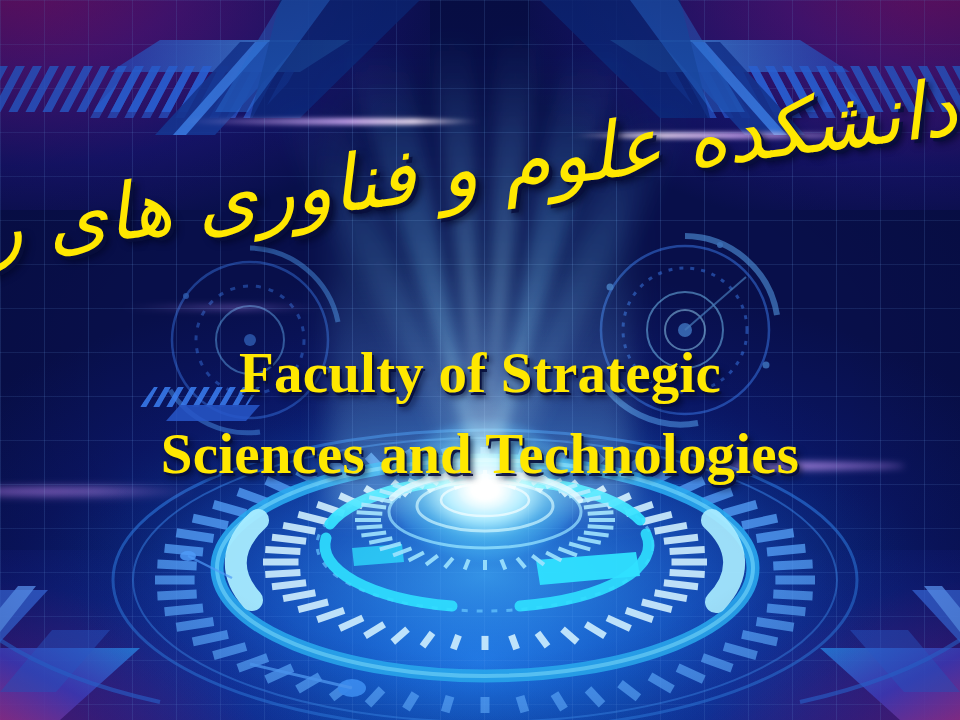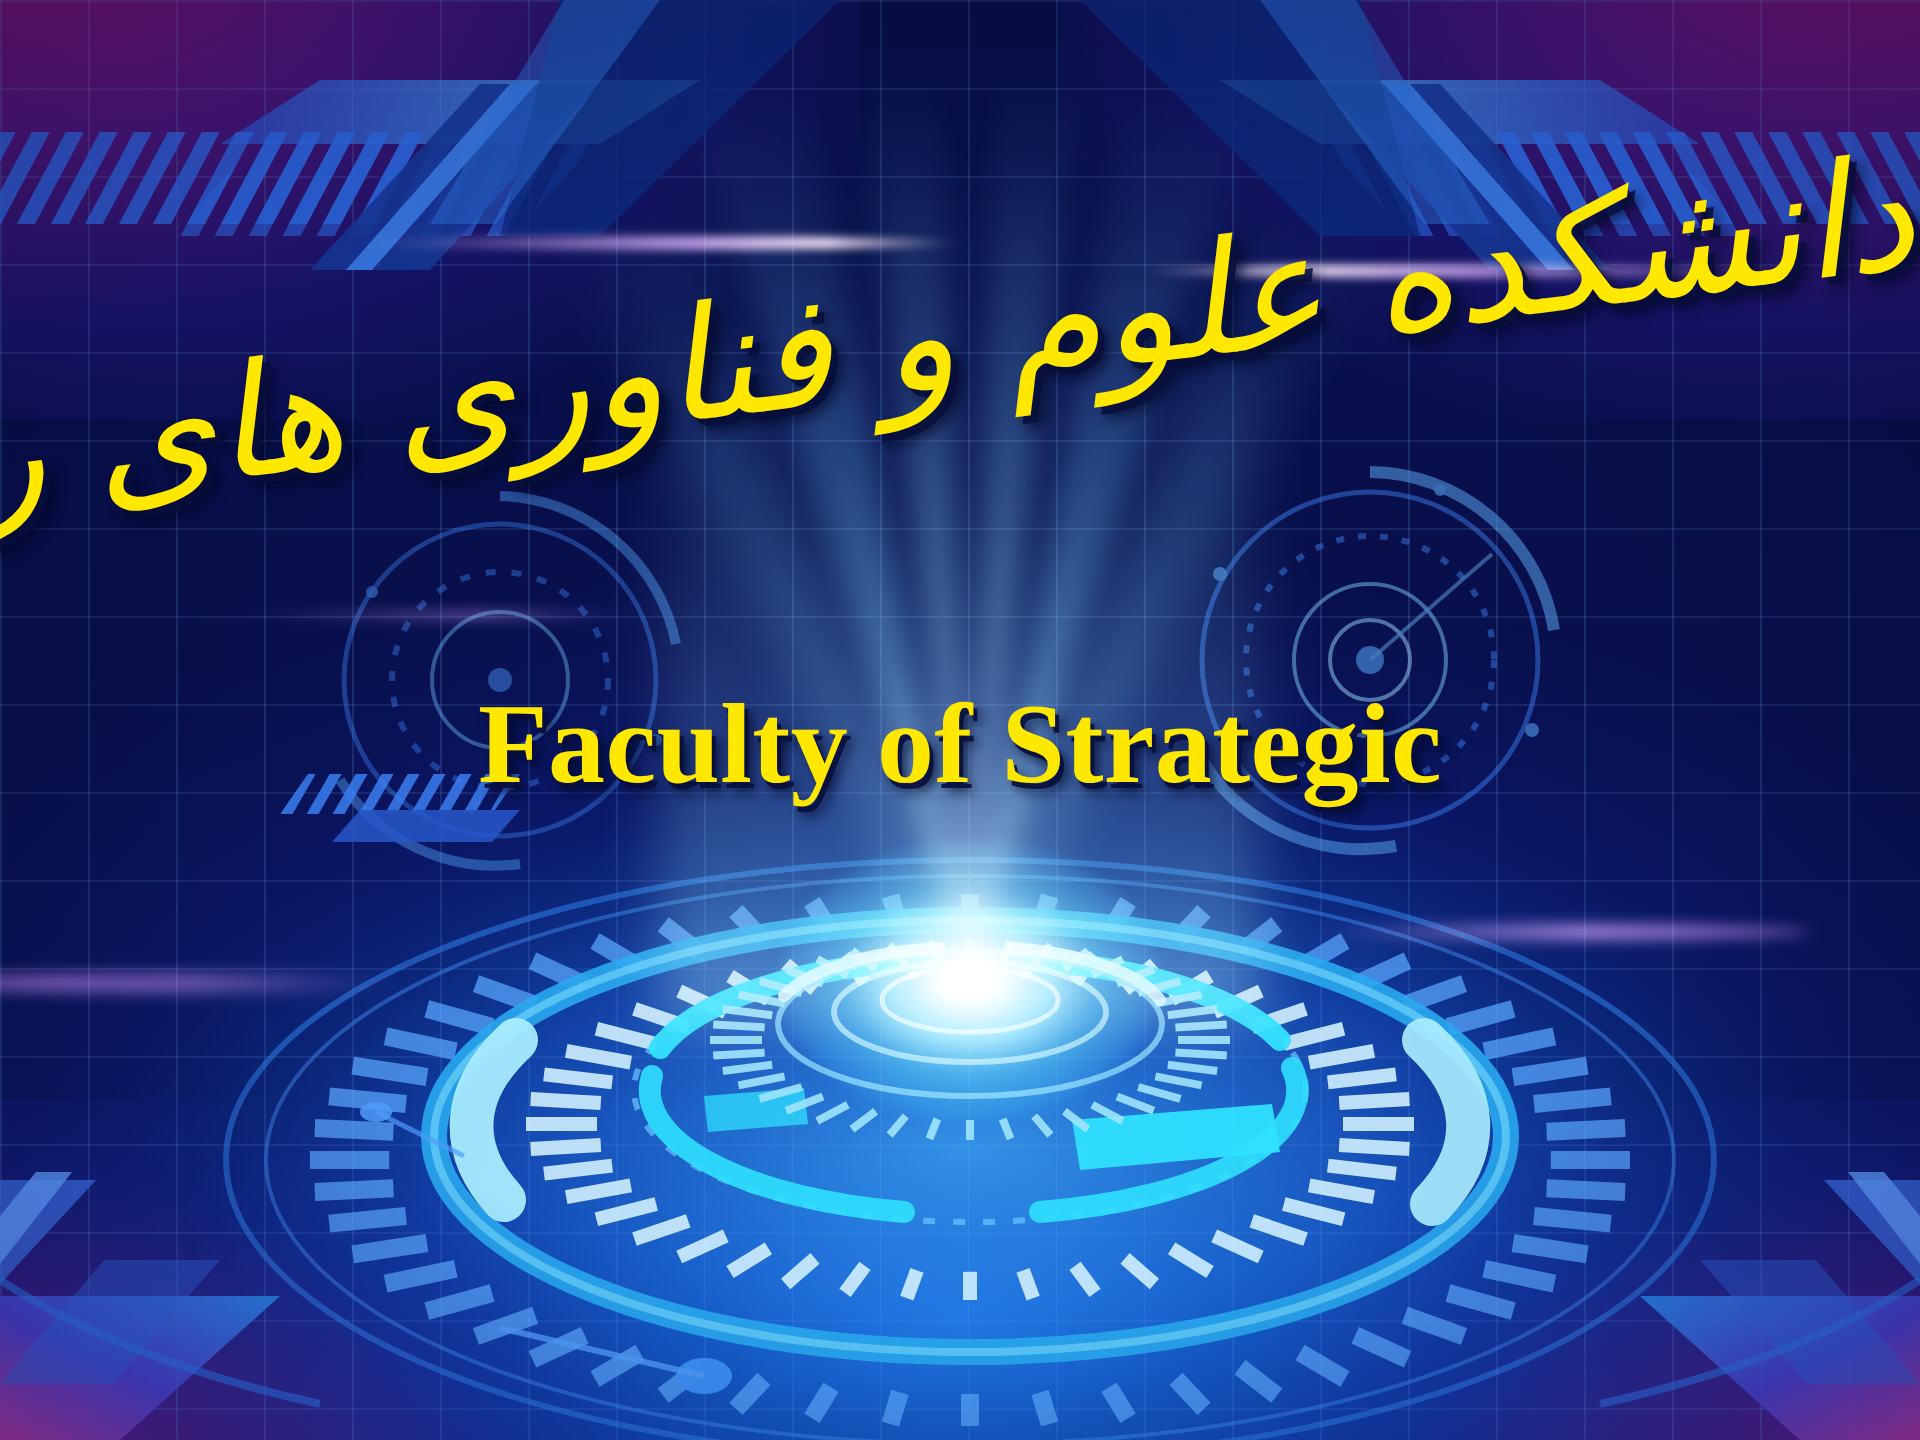--- a/index.html
+++ b/index.html
@@ -573,17 +573,18 @@
   <div class="streak streak-ml"></div>
   <div class="streak streak-mr"></div>
 
   <div class="core-glow"></div>
 
   <div class="text-block">
     <div class="title-fa">دانشکده علوم و فناوری های راهبردی</div>
 
     <div class="title-en">
       <span class="ln">Faculty of Strategic</span>
+      <span class="ln">Sciences and Technologies</span>
     </div>
   </div>
 
   <div class="vignette"></div>
 </div>
 
 </body></html>

